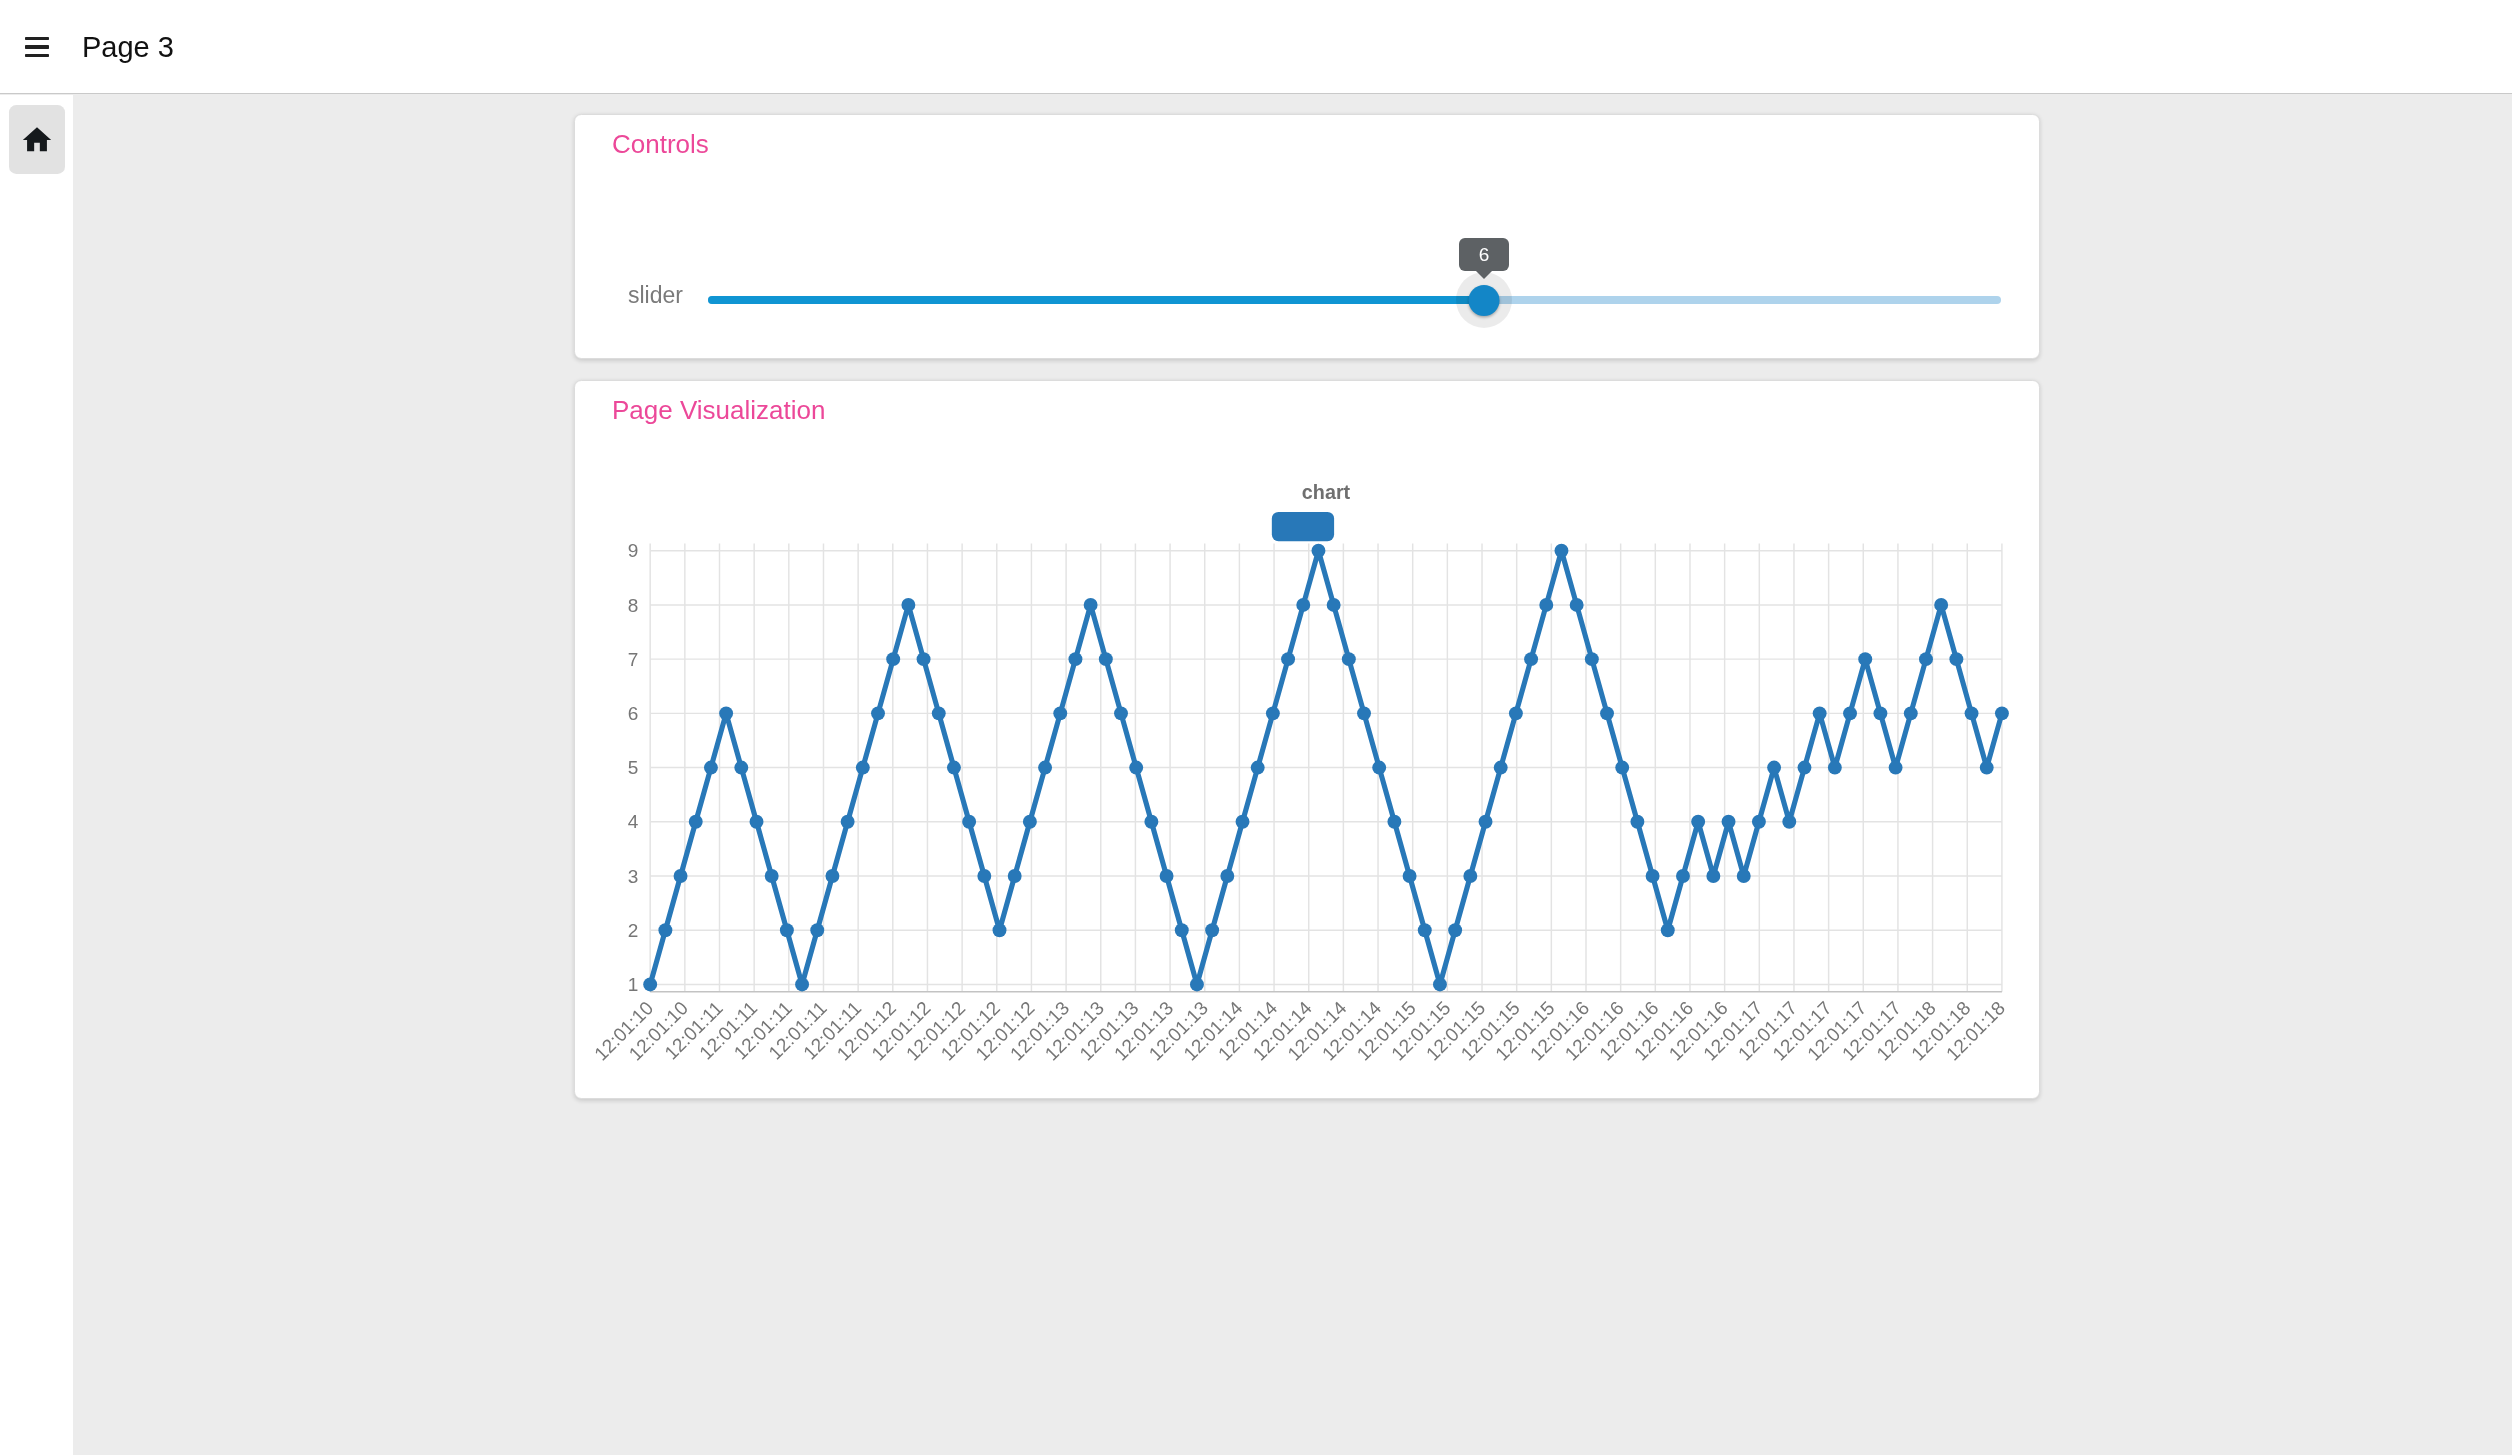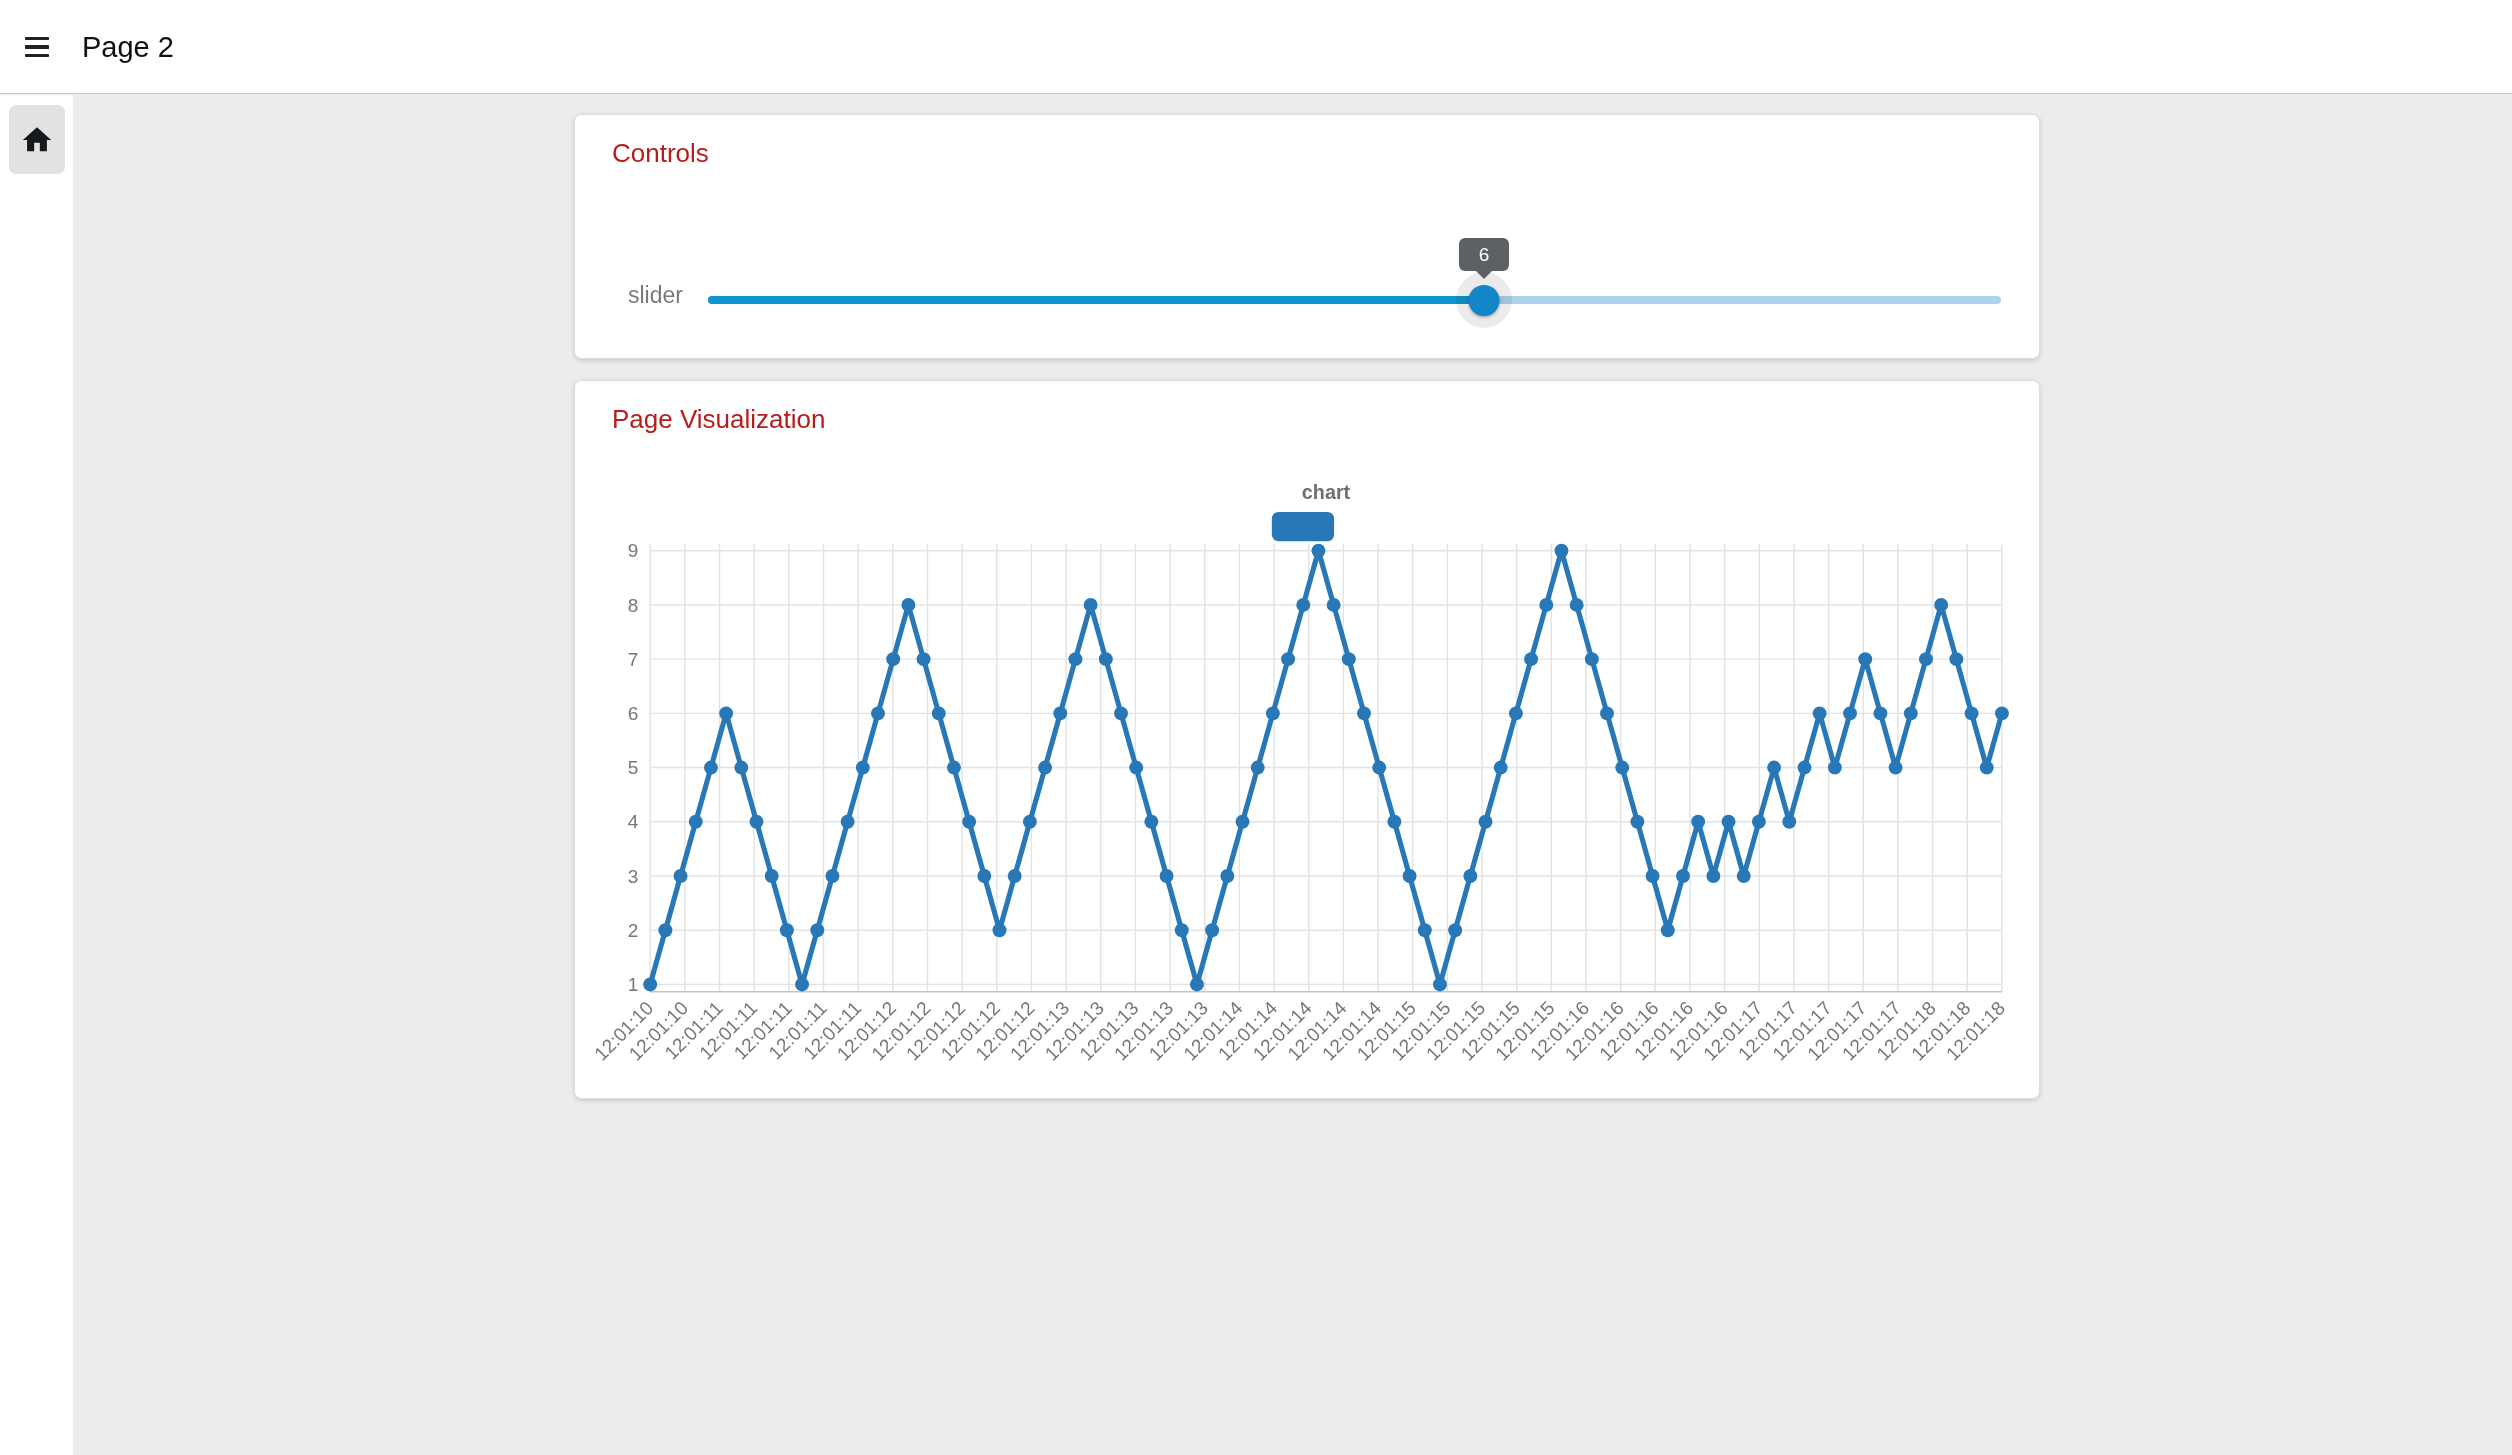--- a/index.html
+++ b/index.html
@@ -26,22 +26,22 @@
   }
   .home-btn svg{width:34px;height:34px;fill:#15191c;}
   
   .card{
     position:absolute;background:#ffffff;border:0.7px solid #dcdcdc;border-radius:7.3px;
     box-shadow:0 1.5px 4.4px rgba(0,0,0,0.14);
   }
   .card-controls{left:574px;top:114px;width:1464px;height:243px;}
   .card-viz{left:574px;top:380px;width:1464px;height:717px;}
   .card h2{
-    position:absolute;left:37px;top:23px;margin:0;
-    font-size:26px;font-weight:400;color:#b91c1c;
+    position:absolute;left:37px;top:14px;margin:0;
+    font-size:26px;font-weight:400;color:#ec4899;
   }
   
   .big-button{
     position:absolute;left:37px;top:78px;width:1390px;height:62px;
     background:#0e96d3;border:none;border-radius:5.9px;
     color:#ffffff;font-size:22px;font-family:inherit;letter-spacing:0.7px;
     cursor:pointer;z-index:1;
   }
   
   .slider-label{position:absolute;left:37px;top:167px;font-size:23px;color:#7a7a7a;margin-left:16px;}
@@ -70,21 +70,21 @@
 </style>
 </head>
 <body>
 
 <div class="topbar">
   <div class="hamburger">
     <span></span>
       <span></span>
       <span></span>
   </div>
-  <div class="topbar-title">Page 2</div>
+  <div class="topbar-title">Page 3</div>
 </div>
 
 <div class="sidebar">
   <button class="home-btn">
     <svg viewBox="0 0 24 24">
       <path d="M10 20v-6h4v6h5v-8h3L12 3 2 12h3v8z"></path>
     </svg>
   </button>
 </div>
 

